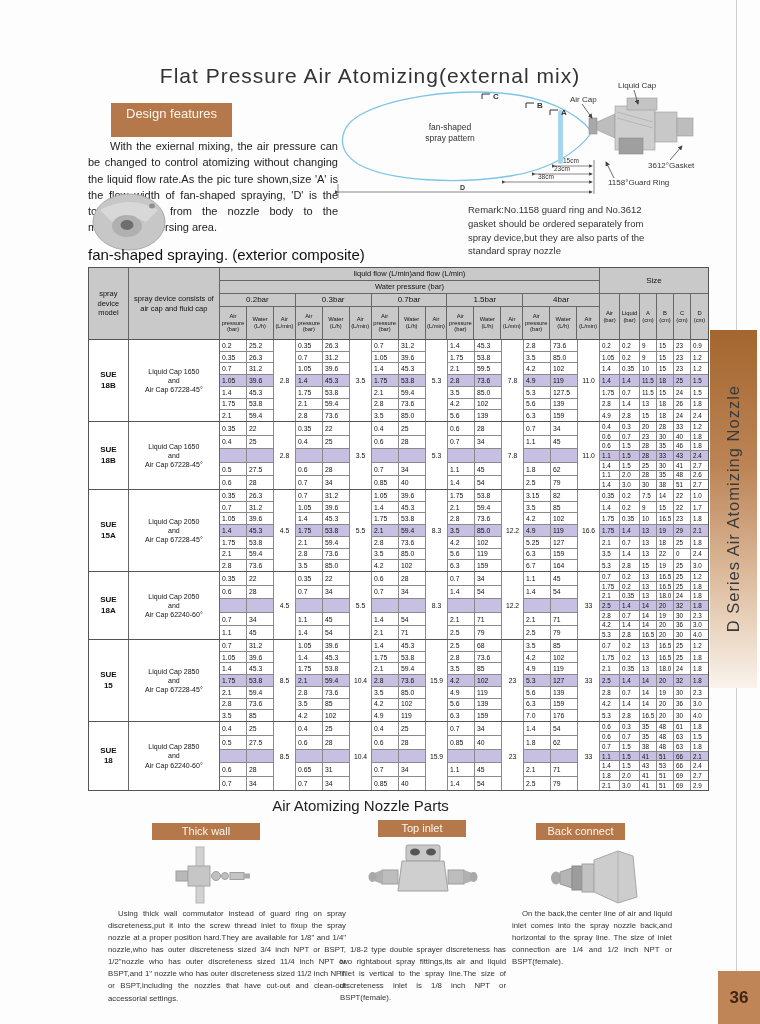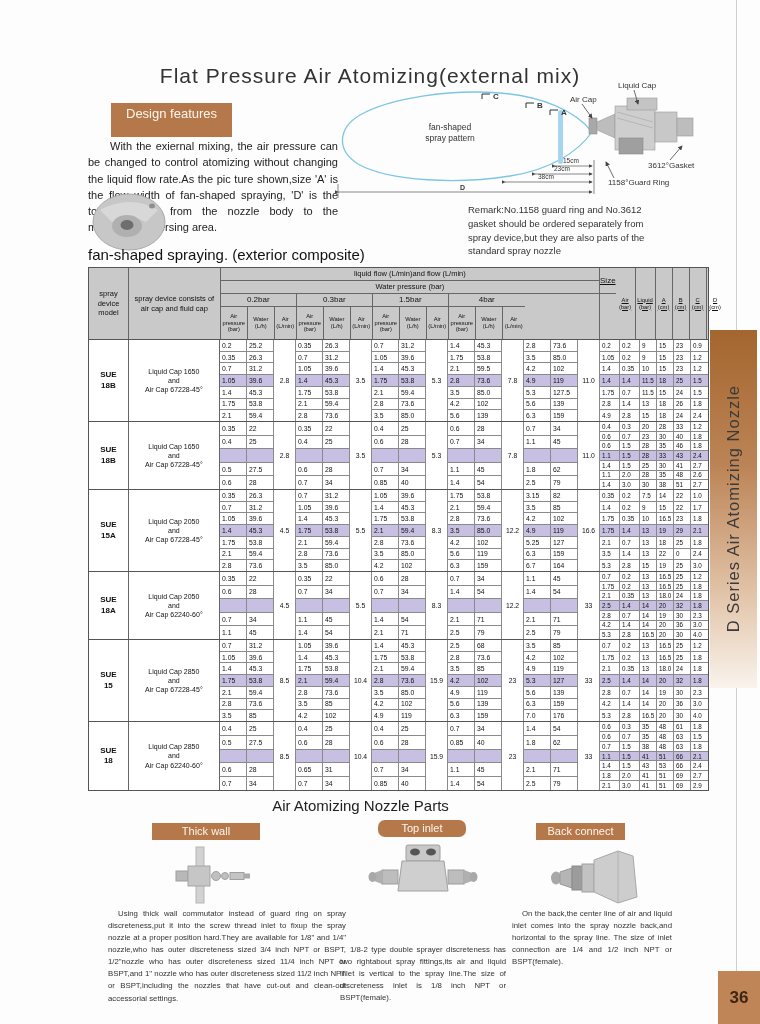--- a/index.html
+++ b/index.html
@@ -31,21 +31,21 @@
   .h-left.dev { width:92px; font-size:7.5px; }
   .h-mid { width:380px; display:flex; flex-direction:column; border-right:1px solid #666; }
   .h-liquid, .h-water { height:13px; line-height:12px; border-bottom:1px solid #666; font-size:7.5px; }
   .h-groups { flex:1; display:flex; }
   .hgroup { width:76px; display:flex; flex-direction:column; border-right:1px solid #666; }
   .hgroup:last-child { border-right:none; }
   .hp-label { height:13px; line-height:12px; border-bottom:1px solid #666; font-size:8px; }
   .hsubs { flex:1; display:flex; }
   .hsub { display:flex; flex-direction:column; align-items:center; justify-content:center; border-right:1px solid #666; font-size:5.8px; line-height:1.2; }
   .hsub.s0 { width:27px; } .hsub.s1 { width:27px; } .hsub.s2 { flex:1; border-right:none; }
-  .h-size { width:108px; display:flex; flex-direction:row;text-decoration:underline; }
+  .h-size { width:108px; display:flex; flex-direction:column; }
   .h-size-title { height:26px; line-height:25px; border-bottom:1px solid #666; font-size:8px; }
   .h-size-cols { flex:1; display:flex; }
   .hsizecol { display:flex; flex-direction:column; align-items:center; justify-content:center; border-right:1px solid #666; font-size:5.8px; line-height:1.2; }
   .hsizecol:last-child { border-right:none; }
   .hsizecol.sc0, .hsizecol.sc1 { width:20px; }
   .hsizecol.sc2, .hsizecol.sc3, .hsizecol.sc4, .hsizecol.sc5 { width:17px; }
 
   .sect { display:flex; border-bottom:1px solid #555;justify-content:flex-end; }
   .sect:last-child { border-bottom:none; }
   .c-model { width:40px; border-right:1px solid #666; display:flex; flex-direction:column; align-items:center; justify-content:center; font-weight:bold; font-size:8px; line-height:1.3; }
@@ -61,21 +61,21 @@
   .szcol.sc0, .szcol.sc1 { width:20px; }
   .szcol.sc2, .szcol.sc3, .szcol.sc4, .szcol.sc5 { width:17px; }
   .szcell { flex:1; border-bottom:1px solid #8a8a8a; font-size:6.3px; display:flex; align-items:center; padding-left:2px; }
   .szcell:last-child { border-bottom:none; }
   .hl { background:#c7c0e2; }
 
   
   .parts-heading { position:absolute; left:88px; top:797px; width:545px; text-align:center; font-size:15px; color:#222; }
   .part-label { position:absolute; background:#b5784a; color:#fdf6ee; font-size:11px; text-align:center; padding:2px 0 3px; }
   .pl-thick { left:152px; top:823px; width:108px; }
-  .pl-top { left:378px; top:820px; width:88px;border-radius:7px; }
+  .pl-top { left:378px; top:820px; width:88px; }
   .pl-back { left:536px; top:823px; width:89px; }
   .part-photo { position:absolute; }
   .pp-thick { left:168px; top:845px; }
   .pp-top { left:368px; top:843px; }
   .pp-back { left:548px; top:847px; }
   .part-body { position:absolute; font-size:7.8px; line-height:1.55; text-align:justify; color:#333; text-indent:10px; }
   .pb-thick { left:92px; top:908px; width:238px;margin-left:16px; }
   .pb-top { left:340px; top:908px; width:166px;margin-top:36px; }
   .pb-back { left:512px; top:908px; width:160px; }
 
@@ -186,20 +186,38 @@
                   <div>(L/h)</div>
                 </div>
                 <div class="hsub s2">
                   <div>Air</div>
                   <div>(L/min)</div>
                 </div>
               </div>
             </div>
             <div class="hgroup">
               <div class="hp-label">0.3bar</div>
+              <div class="hsubs">
+                <div class="hsub s0">
+                  <div>Air</div>
+                  <div>pressure</div>
+                  <div>(bar)</div>
+                </div>
+                <div class="hsub s1">
+                  <div>Water</div>
+                  <div>(L/h)</div>
+                </div>
+                <div class="hsub s2">
+                  <div>Air</div>
+                  <div>(L/min)</div>
+                </div>
+              </div>
+            </div>
+            <div class="hgroup">
+              <div class="hp-label">0.7bar</div>
               <div class="hsubs">
                 <div class="hsub s0">
                   <div>Air</div>
                   <div>pressure</div>
                   <div>(bar)</div>
                 </div>
                 <div class="hsub s1">
                   <div>Water</div>
                   <div>(L/h)</div>
                 </div>

